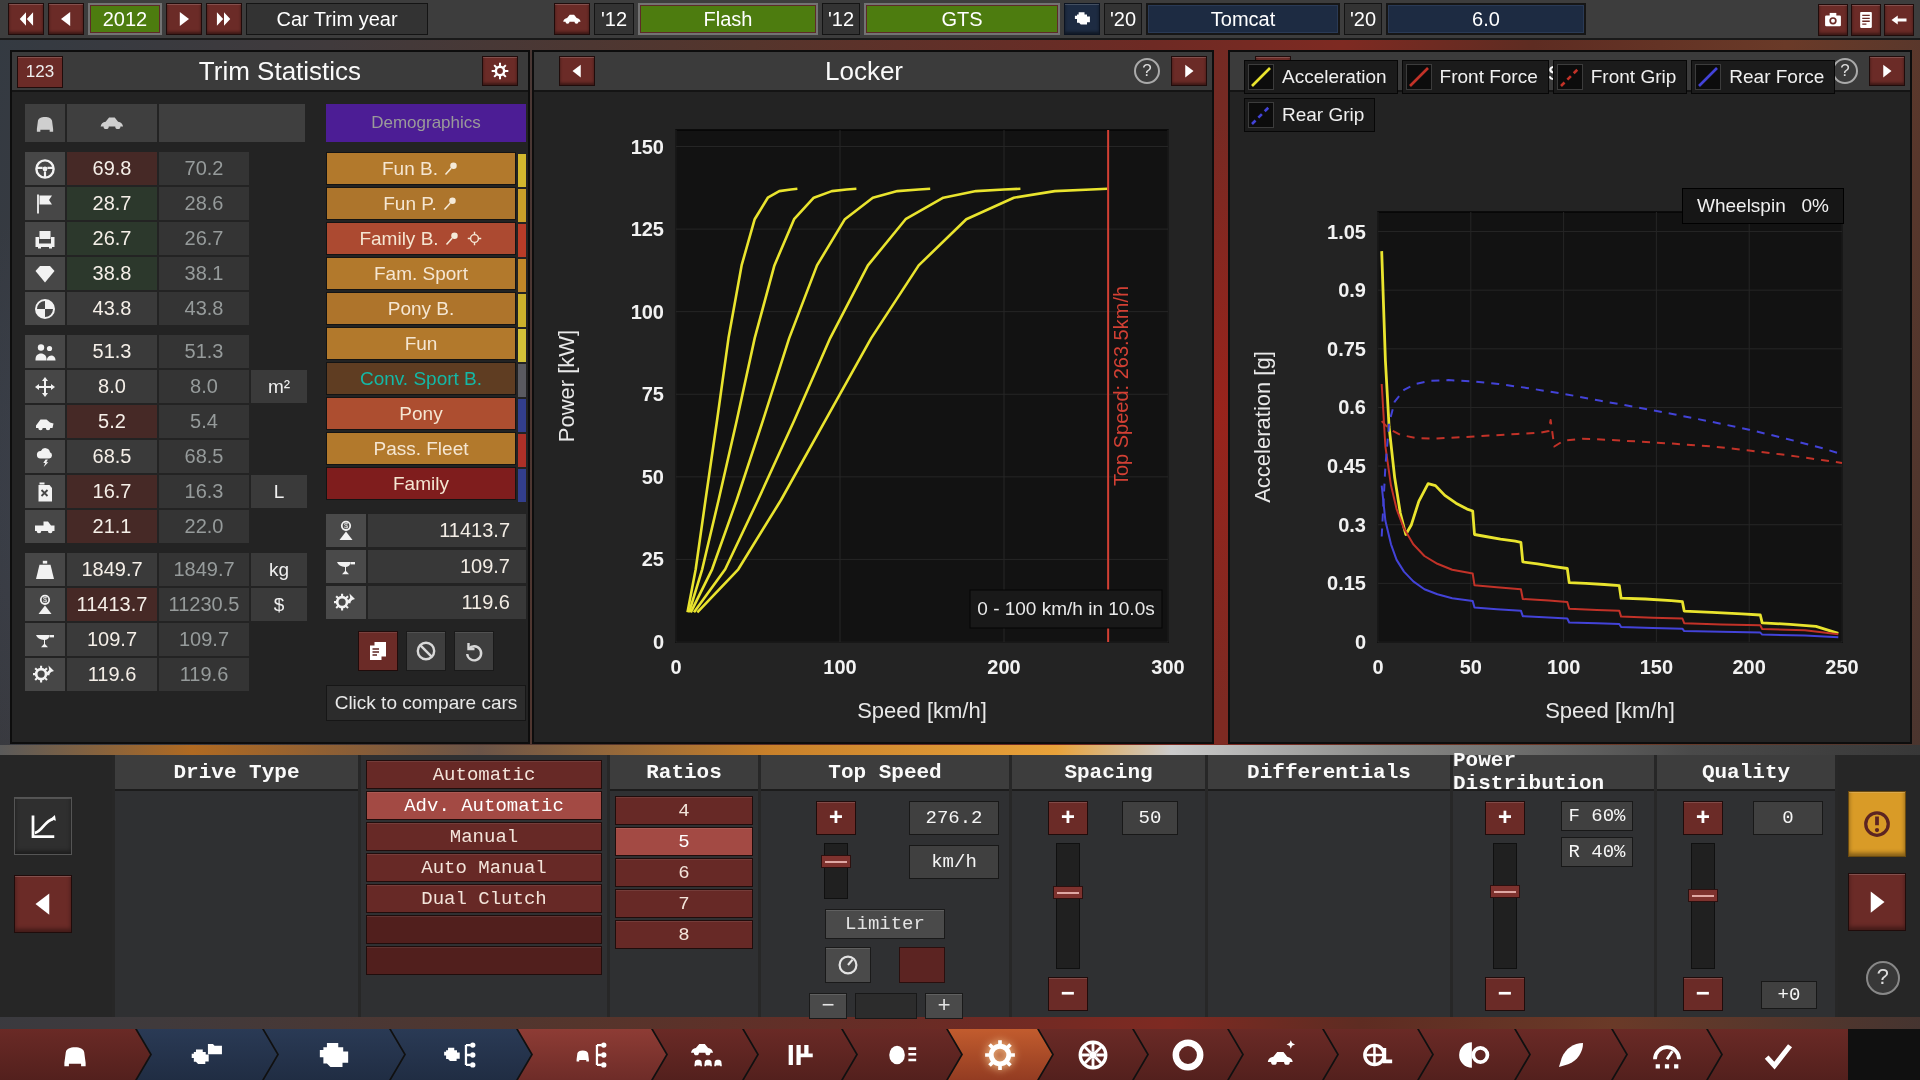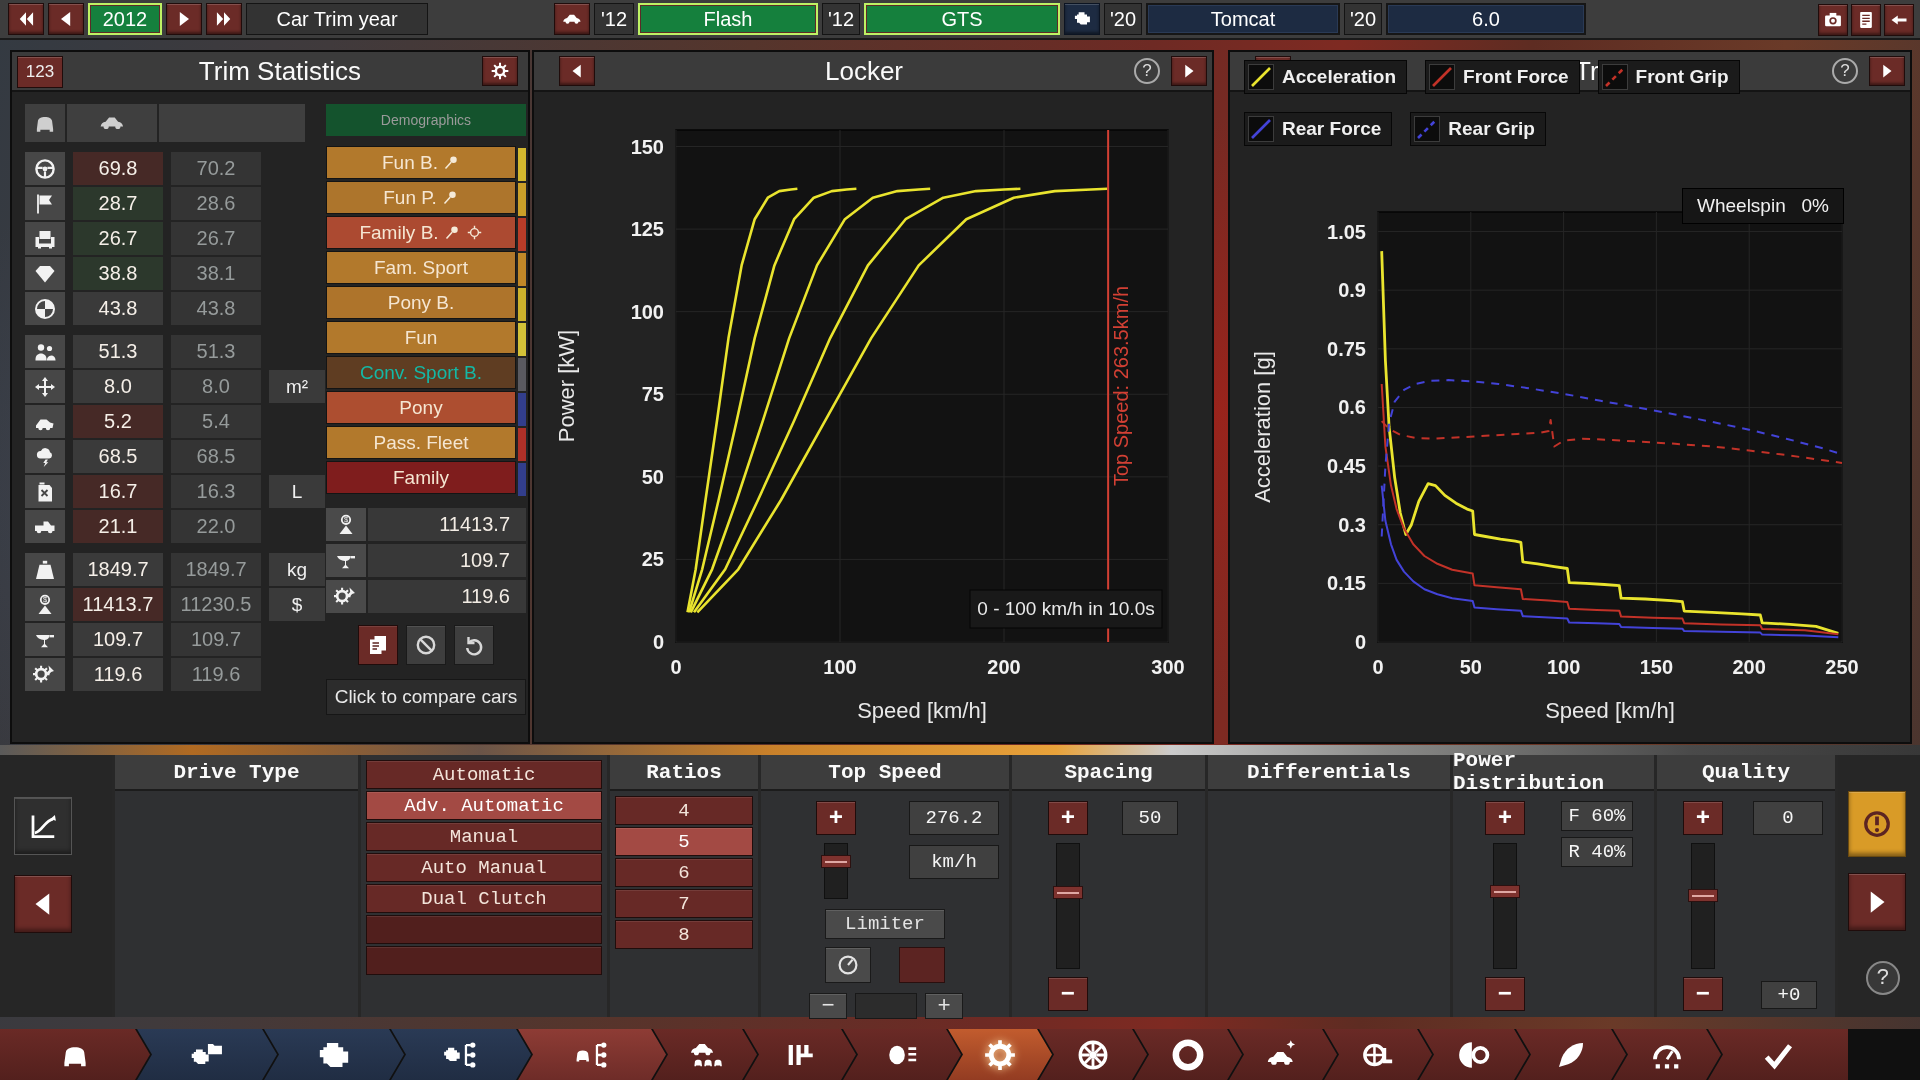--- a/index.html
+++ b/index.html
@@ -14,21 +14,21 @@
 
   
   #top-bar{position:absolute;left:0;top:0;width:1920px;height:40px;background:#3d3d3d;
     border-bottom:2px solid #1a1a1a;display:flex;align-items:center;box-sizing:border-box;}
   .tb-btn{width:36px;height:32px;margin-left:4px;background:#6b2b27;border:1px solid #200c0b;
     box-shadow:inset 0 1px 0 rgba(255,255,255,.18), inset 0 -2px 3px rgba(0,0,0,.45);
     display:flex;align-items:center;justify-content:center;color:#fff;box-sizing:border-box;}
   .tb-btn .icon{width:20px;height:20px;}
   .tb-box{height:32px;margin-left:4px;display:flex;align-items:center;justify-content:center;
     font-size:20px;color:#fff;border:1px solid #141414;box-sizing:border-box;}
-  .tb-red{background:#15803d;border:2px solid #bef264;box-shadow:inset 0 0 0 1px #5e2a27;}
+  .tb-red{background:#4d7c0f;border:2px solid #737373;box-shadow:inset 0 0 0 1px #5e2a27;}
   .tb-blue{background:#1d2b42;border:2px solid #161616;box-shadow:inset 0 0 0 1px #2a3a55;}
   .tb-gray{background:#333;}
   #top-bar-right{position:absolute;right:6px;top:4px;display:flex;gap:3px;}
 
   
   .panel{position:absolute;top:50px;height:694px;background:#232323;border:2px solid #0d0d0d;box-sizing:border-box;}
   .panel-header{height:38px;background:#3b3b3b;border-bottom:2px solid #141414;display:flex;align-items:center;position:relative;padding-left:20px;}
   .panel-title{flex:1;text-align:center;font-size:26px;color:#fafafa;}
   .ph-btn{width:36px;height:30px;background:#6b2b27;border:1px solid #200c0b;margin:0 5px;
     box-shadow:inset 0 1px 0 rgba(255,255,255,.18), inset 0 -2px 3px rgba(0,0,0,.45);
@@ -41,34 +41,34 @@
   #gearing-panel{left:530px;width:682px;left:532px;}
   #traction-panel{left:1228px;width:684px;}
 
   
   #ts-badge{position:absolute;left:5px;top:4px;width:44px;height:30px;background:#6b2b27;border:1px solid #200c0b;
     box-shadow:inset 0 1px 0 rgba(255,255,255,.18);display:flex;align-items:center;justify-content:center;font-size:17px;}
   #ts-gear-btn{position:absolute;right:5px;top:4px;}
   #stats-area{position:absolute;left:13px;top:52px;width:295px;}
   #stats-header{display:flex;gap:2px;margin-bottom:10px;}
   .sh-cell{height:38px;background:#3f3f3f;display:flex;align-items:center;justify-content:center;color:#cfcfcf;}
-  .stat-row{display:flex;gap:8px;margin-top:2px;}
+  .stat-row{display:flex;gap:2px;margin-top:2px;}
   .stat-row.gap{margin-top:10px;}
   .stat-icon{width:40px;height:33px;background:#474747;color:#f2f2f2;display:flex;align-items:center;justify-content:center;flex:none;}
   .stat-icon .icon{width:24px;height:24px;}
   .stat-v1{width:90px;height:33px;background:#3a3a3a;color:#f5efe8;font-size:20px;display:flex;align-items:center;justify-content:center;flex:none;}
   .stat-v1.tint-red{background:#462926;}
   .stat-v1.tint-green{background:#2c382c;}
   .stat-v2{width:90px;height:33px;background:#343434;color:#969b9b;font-size:20px;display:flex;align-items:center;justify-content:center;flex:none;}
   .stat-unit{width:56px;height:33px;background:#3a3a3a;color:#f0f0f0;font-size:19px;display:flex;align-items:center;justify-content:center;flex:none;}
   .stat-unit.empty{background:transparent;}
 
   
   #demo-area{position:absolute;left:314px;top:52px;width:200px;}
-  #demo-header{height:32px;background:#14532d;display:flex;align-items:center;justify-content:center;color:#9a9a9a;font-size:14px;margin-bottom:10px;}
+  #demo-header{height:38px;background:#4c1d95;display:flex;align-items:center;justify-content:center;color:#9a9a9a;font-size:17px;margin-bottom:10px;}
   #demo-rows{position:relative;}
   .demo-row{height:33px;margin-top:2px;border:1px solid #141414;display:flex;align-items:center;justify-content:center;
     font-size:19px;color:#f5e6d2;gap:5px;box-sizing:border-box;width:190px;}
   .demo-row.dim{color:#14b8a6;}
   .demo-row .icon{width:17px;height:17px;color:#f5ead8;}
   .demo-strip{position:absolute;left:192px;width:8px;height:33px;}
   #demo-values{margin-top:14px;}
   .dv-row{display:flex;gap:2px;margin-top:3px;}
   .dv-icon{width:40px;height:33px;background:#4a4a4a;color:#f2f2f2;display:flex;align-items:center;justify-content:center;}
   .dv-icon .icon{width:24px;height:24px;}
@@ -76,21 +76,21 @@
   #demo-btns{display:flex;gap:8px;margin-top:12px;justify-content:center;}
   .demo-btn{width:38px;height:38px;display:flex;align-items:center;justify-content:center;color:#d8d8d8;
     background:#3e3e3e;border:1px solid #1a1a1a;box-shadow:inset 0 1px 0 rgba(255,255,255,.1);}
   .demo-btn.maroon{background:#6b2b27;border-color:#200c0b;color:#fff;}
   .demo-btn .icon{width:24px;height:24px;}
   #compare-hint{margin-top:14px;height:34px;background:#2c2c2c;border:1px solid #161616;display:flex;align-items:center;justify-content:center;
     color:#e8e8e8;font-size:19px;}
 
   
   .chart-wrap{position:absolute;left:0;top:38px;width:100%;height:654px;}
-  #traction-legend{position:absolute;left:14px;top:8px;width:630px;display:flex;flex-wrap:wrap;gap:18px;z-index:3;font-weight:bold;}
+  #traction-legend{position:absolute;left:14px;top:8px;width:630px;display:flex;flex-wrap:wrap;gap:4px;z-index:3;}
   .legend-item{display:flex;align-items:center;gap:8px;background:#1b1b1b;border:1px solid #070707;padding:3px 10px 3px 3px;
     color:#f0f0f0;font-size:19px;}
   .legend-swatch{width:26px;height:26px;background:#0c0c0c;border:1px solid #3c3c3c;box-sizing:border-box;}
   #wheelspin-box{position:absolute;left:452px;top:136px;width:162px;height:36px;background:#161616;border:1px solid #000;
     display:flex;align-items:center;justify-content:space-between;padding:0 14px;font-size:19px;color:#f0f0f0;z-index:3;box-sizing:border-box;}
 
   
   #divider-glow{position:absolute;left:0;top:745px;width:1920px;height:10px;
     background:linear-gradient(90deg,#5a5a5a 0%,#b06a22 10%,#6a5448 25%,#c8802a 40%,#e8a23a 55%,#cccccc 61%,#8a8a88 72%,#4a4a4a 88%,#383838 100%);}
   #tuning{position:absolute;left:0;top:755px;width:1920px;height:262px;background:#272727;}

